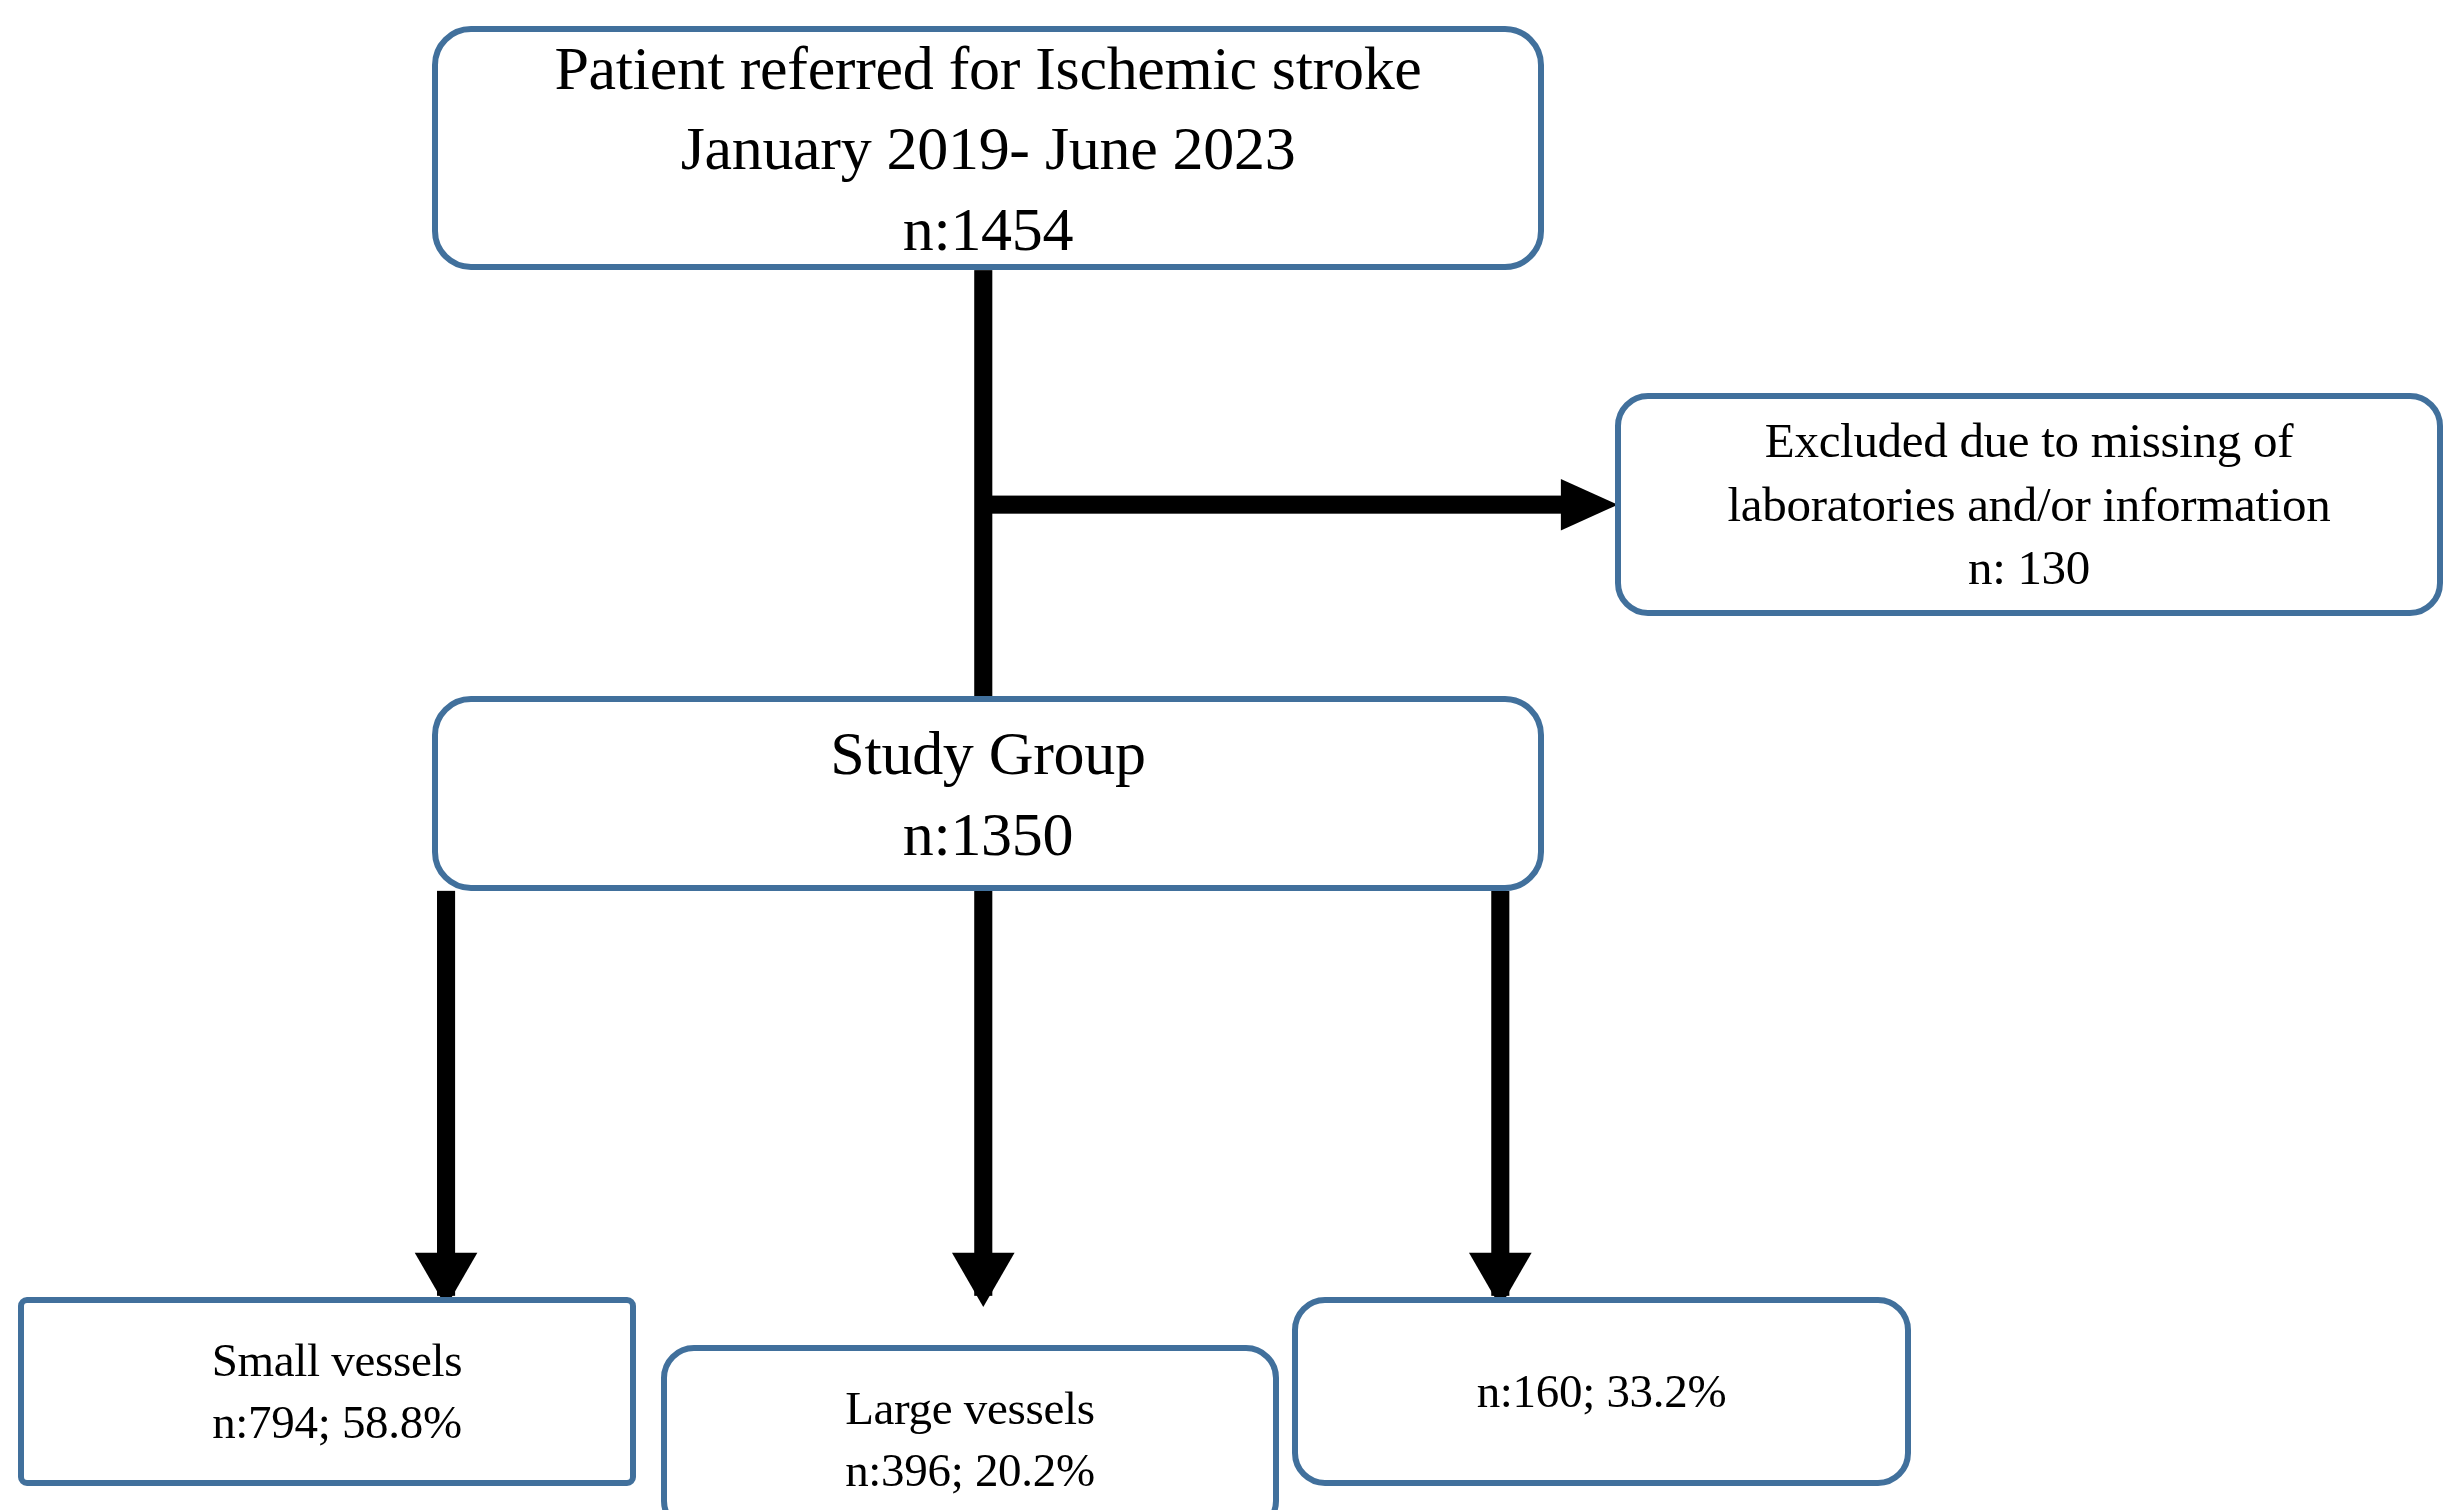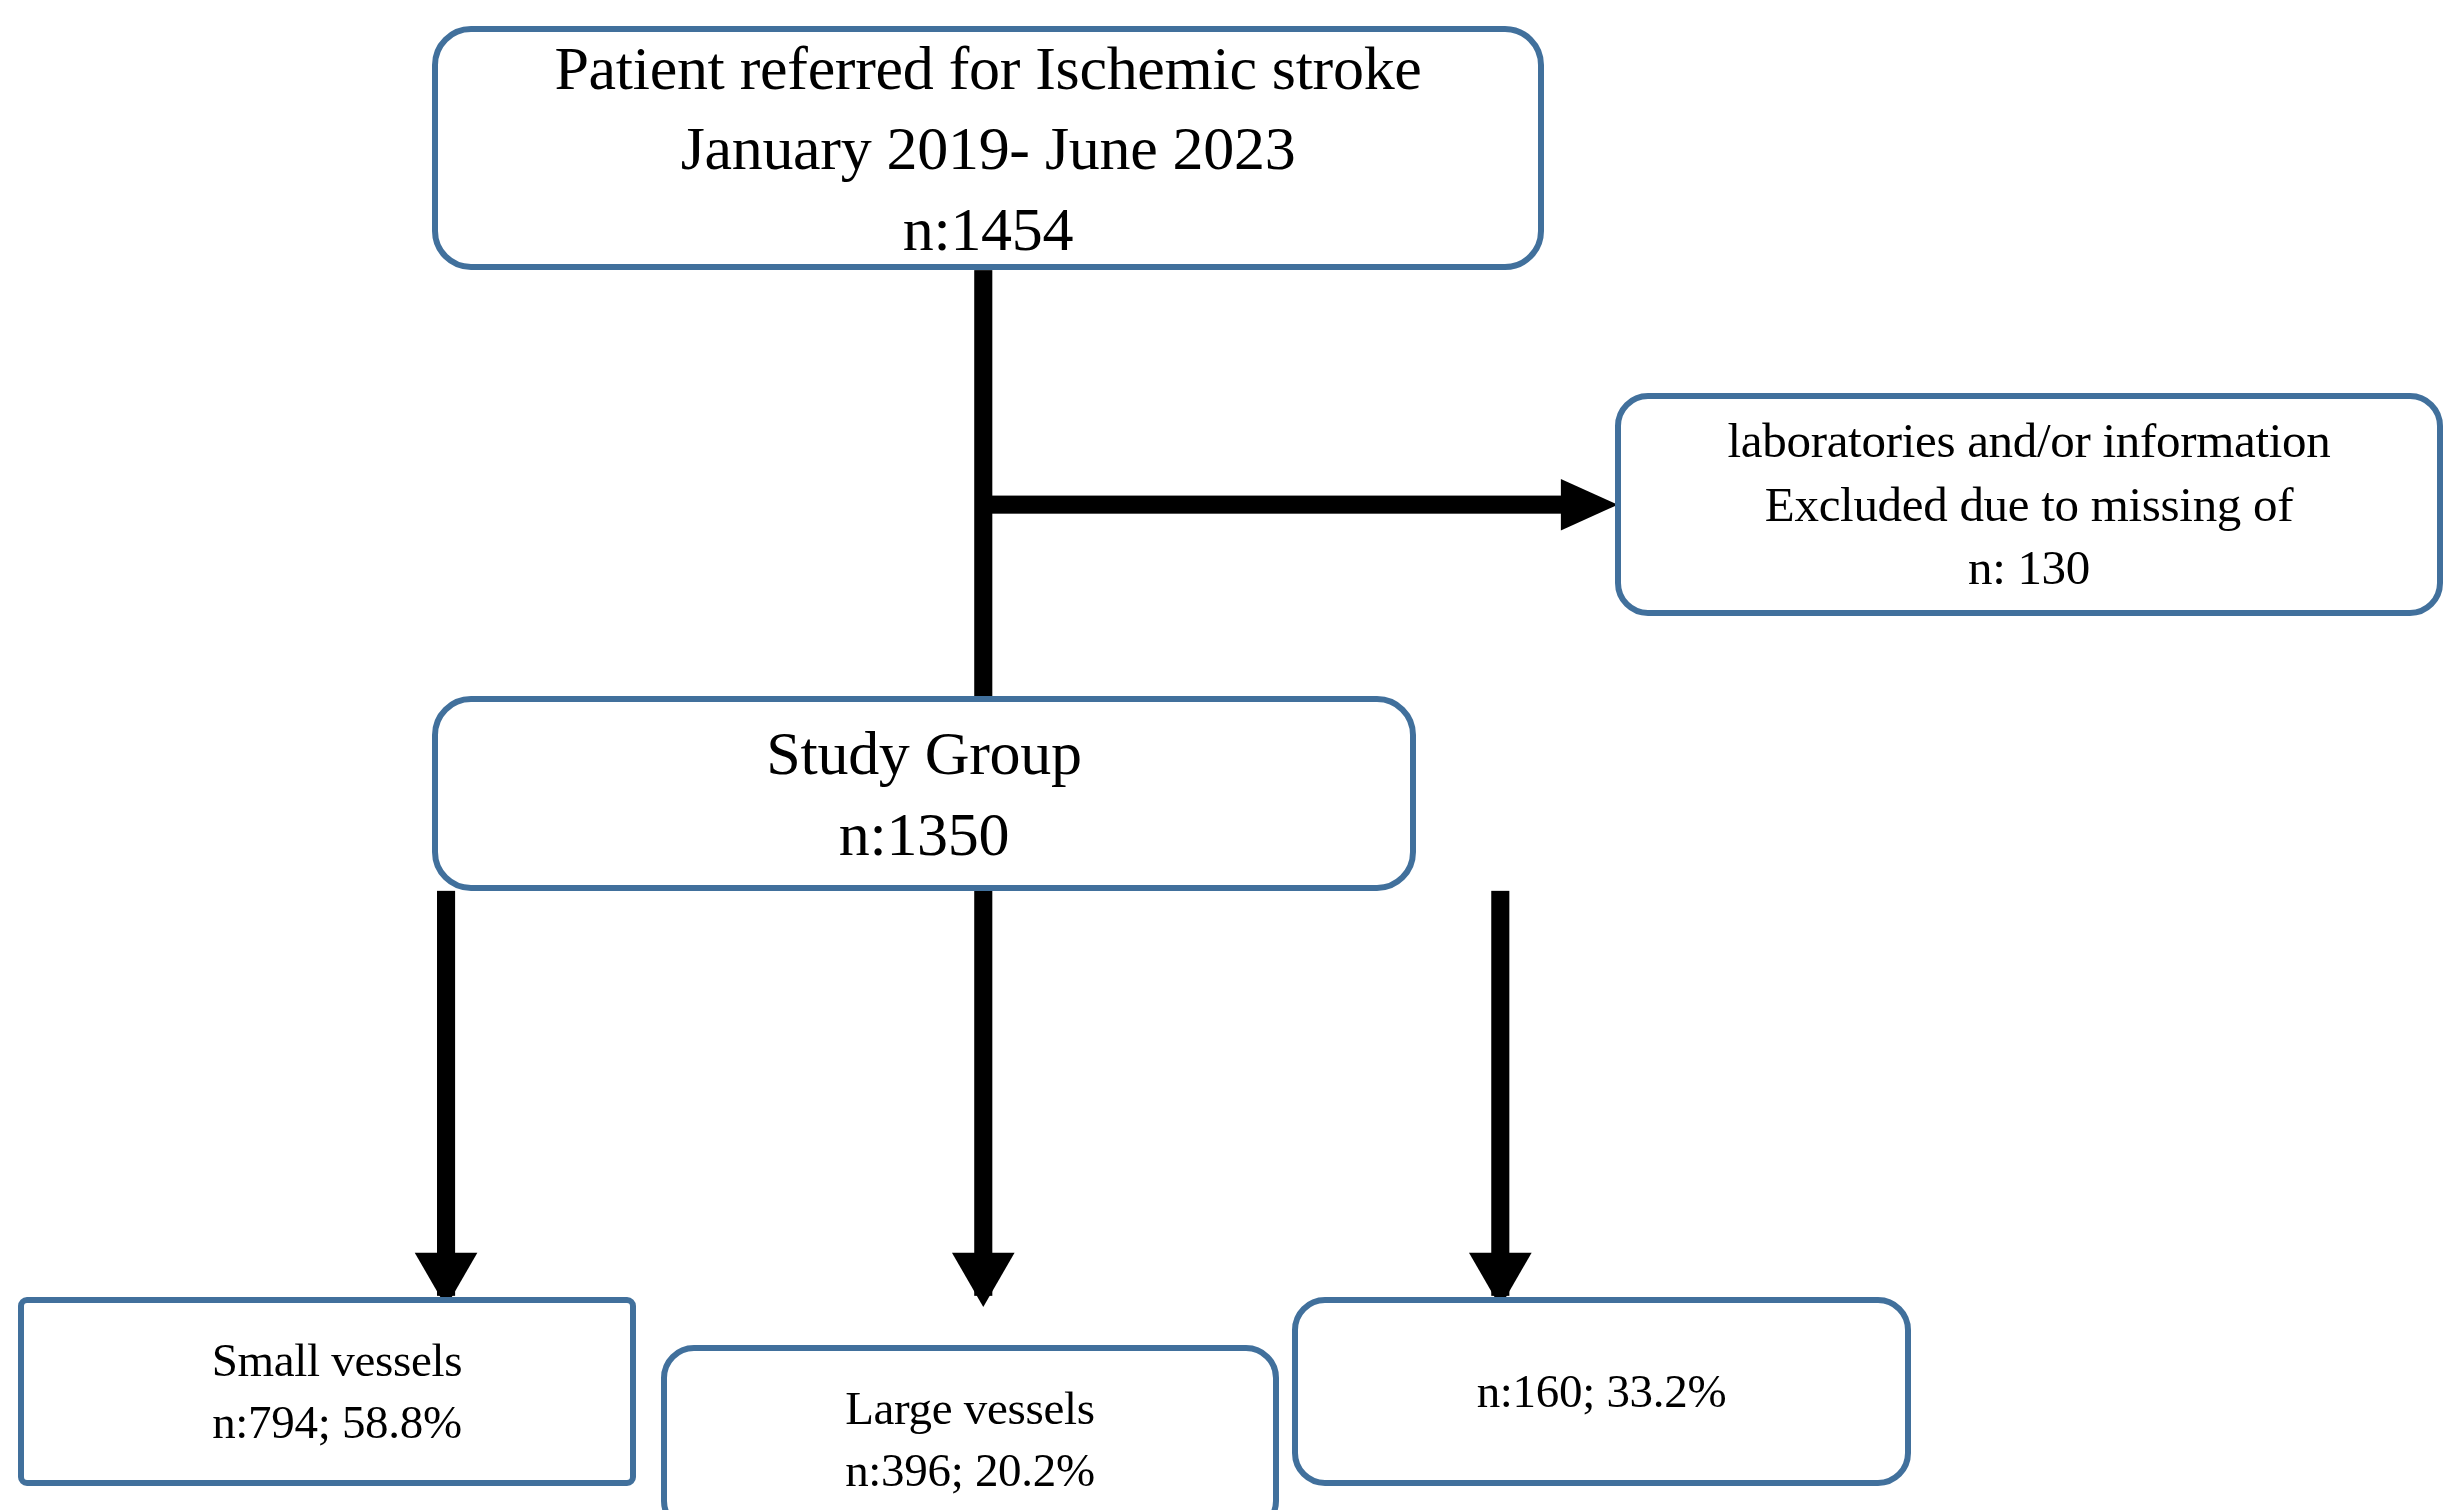--- a/index.html
+++ b/index.html
@@ -35,21 +35,21 @@
   .node .line {
     display: block;
     font-size: 62px;
     line-height: 1.30;
     letter-spacing: -0.3px;
     white-space: nowrap;
   }
   
   #node-referred   { left: 432px;  top: 26.4px;   width: 1112px; height: 244px; }
   #node-excluded   { left: 1615px; top: 393px;  width: 828px; height: 223px; border-radius: 33px; }
-  #node-study      { left: 432px;  top: 696px; width: 984px; height: 195px; }
+  #node-study      { left: 432px;  top: 696px; width: 1112px; height: 195px; }
   #node-small      { left: 18px;   top: 1297px; width: 618px;  height: 189px; border-radius: 9px; padding-left: 20px; }
   #node-large      { left: 661px;  top: 1297px; width: 618px;  height: 189px; border-radius: 33px; margin-top: 48px; }
   #node-other      { left: 1292px; top: 1297px; width: 619px;  height: 189px; border-radius: 33px; }
 
   #node-small .line,
   #node-large .line,
   #node-other .line { font-size: 47px; }
   #node-excluded .line { font-size: 49px; }
 
   
@@ -96,22 +96,22 @@
     </g>
   </svg>
 
   <div class="node" id="node-referred">
     <span class="line">Patient referred for Ischemic stroke</span>
     <span class="line">January 2019- June 2023</span>
     <span class="line">n:1454</span>
   </div>
 
   <div class="node" id="node-excluded">
+    <span class="line">Excluded due to missing of</span>
     <span class="line">laboratories and/or information</span>
-    <span class="line">Excluded due to missing of</span>
     <span class="line">n: 130</span>
   </div>
 
   <div class="node" id="node-study">
     <span class="line">Study Group</span>
     <span class="line">n:1350</span>
   </div>
 
   <div class="node" id="node-small">
     <span class="line">Small vessels</span>

